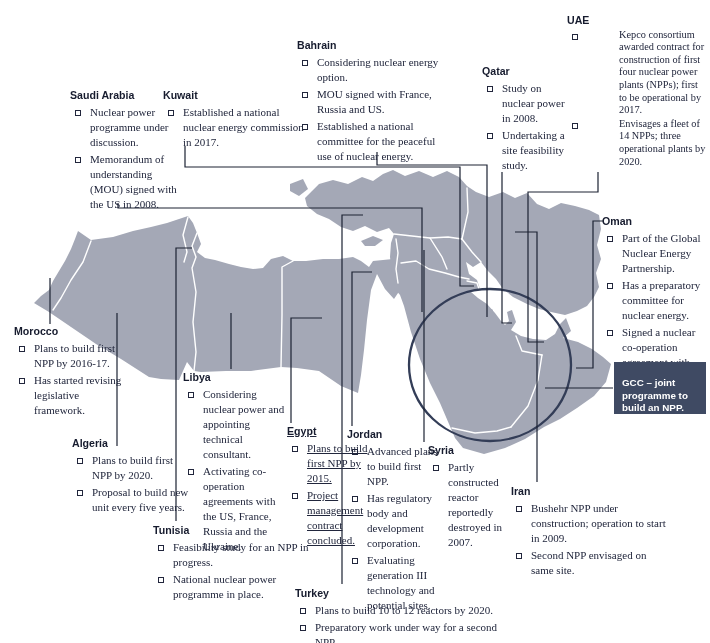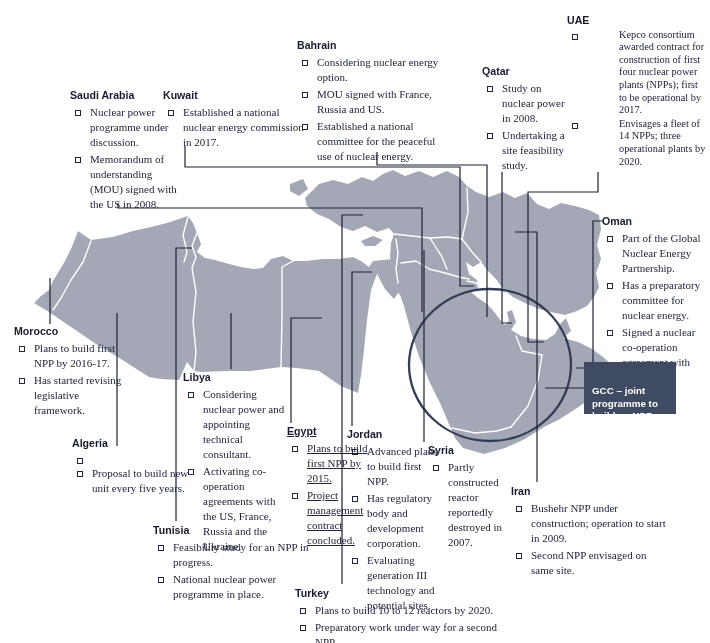--- a/index.html
+++ b/index.html
@@ -24,24 +24,24 @@
   }
   .note .b { display:flex; padding-left:5px; margin:0 0 2px 0; }
   .note .sq {
     flex:none; width:4px; height:4px; margin:5px 9px 0 0;
     border:1.1px solid var(--ink,#21263c); background:transparent;
   }
   .note .t { flex:1; }
   .note.tight { font-size:10.3px; line-height:12.6px; }
   .note.tight .b { margin-bottom:1px;gap:32px; }
   #gcc-box {
-    position:absolute; z-index:2; left:584px; top:362px; width:92px; height:52px;
+    position:absolute; z-index:2; left:614px; top:362px; width:92px; height:52px;
     background:var(--gcc_bg,#3f4a63); color:var(--gcc_text,#ffffff);
     font-family:"Liberation Sans", sans-serif; font-weight:bold;
-    font-size:9.8px; line-height:12.5px; padding:23px 0 0 8px; box-sizing:border-box;
+    font-size:9.8px; line-height:12.5px; padding:15px 0 0 8px; box-sizing:border-box;
   }
 </style>
 </head>
 <body style="--bg: #ffffff; --land: #a4a8b6; --sea: #ffffff; --line: #1c2233; --ink: #21263c; --heading: #161b2e; --circle: #333d57; --gcc_bg: #3f4a63; --gcc_text: #ffffff;">
 
 <svg id="map-svg" width="710" height="643" viewBox="0 0 710 643">
 
   <path class="land" d="M78,231 L91,240 L113,237 L133,231 L151,227 L167,223 L182,218 L188,216 L193,223 L197,233 L201,244 L197,252 L205,258 L215,260 L229,264 L241,267 L253,269 L263,268 L271,259 L283,256 L293,261 L306,261 L323,259 L339,259 L353,257 L361,261 L369,267 L373,261 L393,259 L400,290 L394,299 L385,289 L377,274 L371,290 L367,320 L364,350 L361,375 L358,393 L341,386 L319,371 L297,368 L281,367 L251,371 L226,371 L201,372 L194,371 L187,362 L179,380 L161,379 L149,377 L121,359 L96,344 L71,327 L49,312 L34,303 L41,296 L49,290 L53,281 L59,271 L65,261 L71,249 L75,239 Z"></path>
   <path class="land" d="M305,198 L312,191 L319,184 L333,180 L348,184 L362,177 L373,181 L383,174 L393,170 L405,176 L419,171 L433,177 L447,171 L459,177 L467,186 L476,192 L489,197 L503,192 L515,198 L527,193 L537,204 L549,209 L561,203 L575,206 L589,210 L599,215 L601,229 L597,245 L601,259 L596,273 L599,287 L594,297 L587,306 L577,311 L565,315 L551,312 L539,309 L527,304 L513,297 L503,289 L496,279 L488,271 L481,262 L473,267 L466,262 L469,274 L477,280 L480,289 L471,292 L478,298 L487,304 L495,313 L501,321 L505,325 L509,321 L507,312 L512,310 L516,322 L511,330 L521,336 L533,339 L546,340 L555,334 L560,324 L566,318 L571,331 L563,338 L578,342 L592,349 L603,357 L611,364 L606,382 L594,396 L577,408 L560,419 L544,427 L525,439 L505,448 L484,454 L463,448 L455,438 L449,424 L440,403 L430,383 L420,359 L411,332 L404,306 L400,295 L395,289 L392,274 L390,257 L391,243 L394,234 L389,228 L377,232 L365,226 L353,231 L341,227 L329,219 L317,214 L307,206 Z"></path>
   <path class="land" d="M290,184 L303,179 L308,189 L299,196 L290,191 Z"></path>
@@ -166,20 +166,21 @@
       </div>
       <div class="b">
         <span class="sq"></span>
         <span class="t">Has started revising legislative framework.</span>
       </div>
     </div>
     <div class="note" style="left: 72px; top: 436px; width: 120px;">
       <div class="h">Algeria</div>
       <div class="b">
         <span class="sq"></span>
+        <span class="t">Plans to build first NPP by 2020.</span>
       </div>
       <div class="b">
         <span class="sq"></span>
         <span class="t">Proposal to build new unit every five years.</span>
       </div>
     </div>
     <div class="note" style="left: 183px; top: 370px; width: 106px;">
       <div class="h">Libya</div>
       <div class="b">
         <span class="sq"></span>

